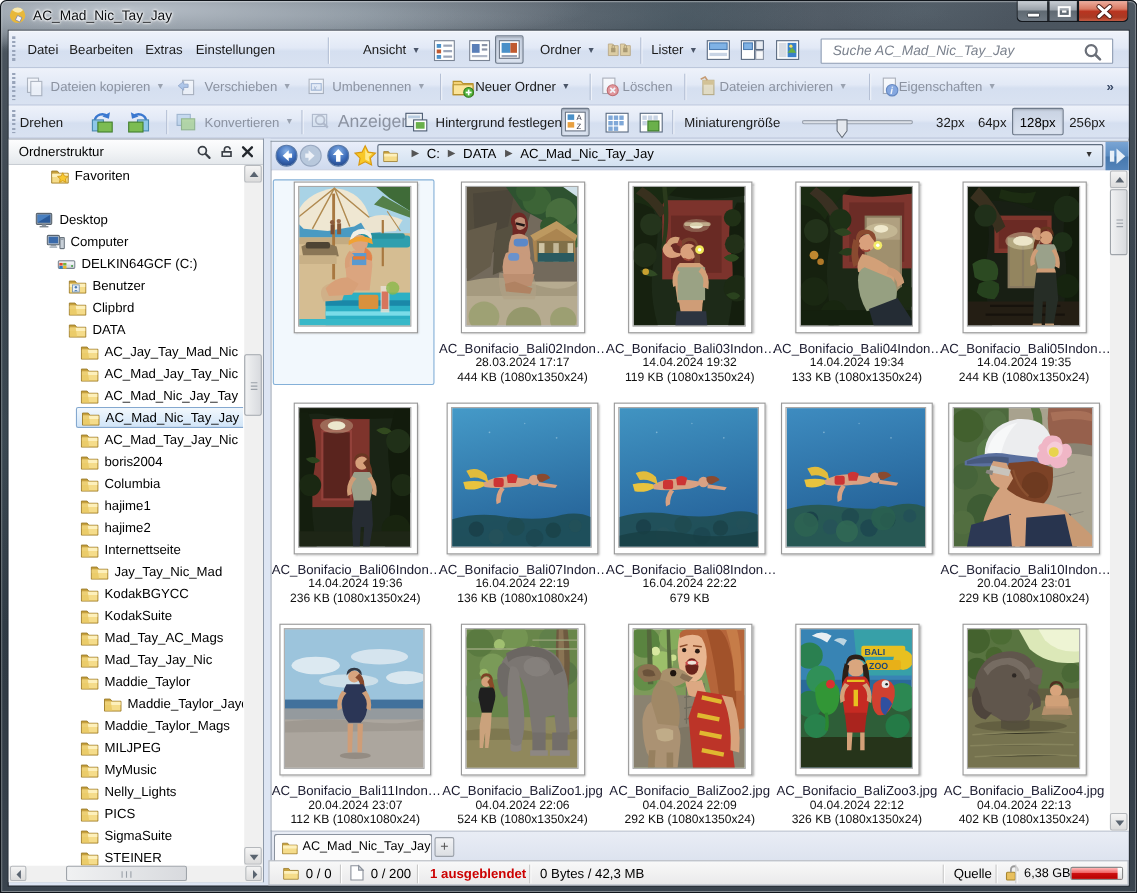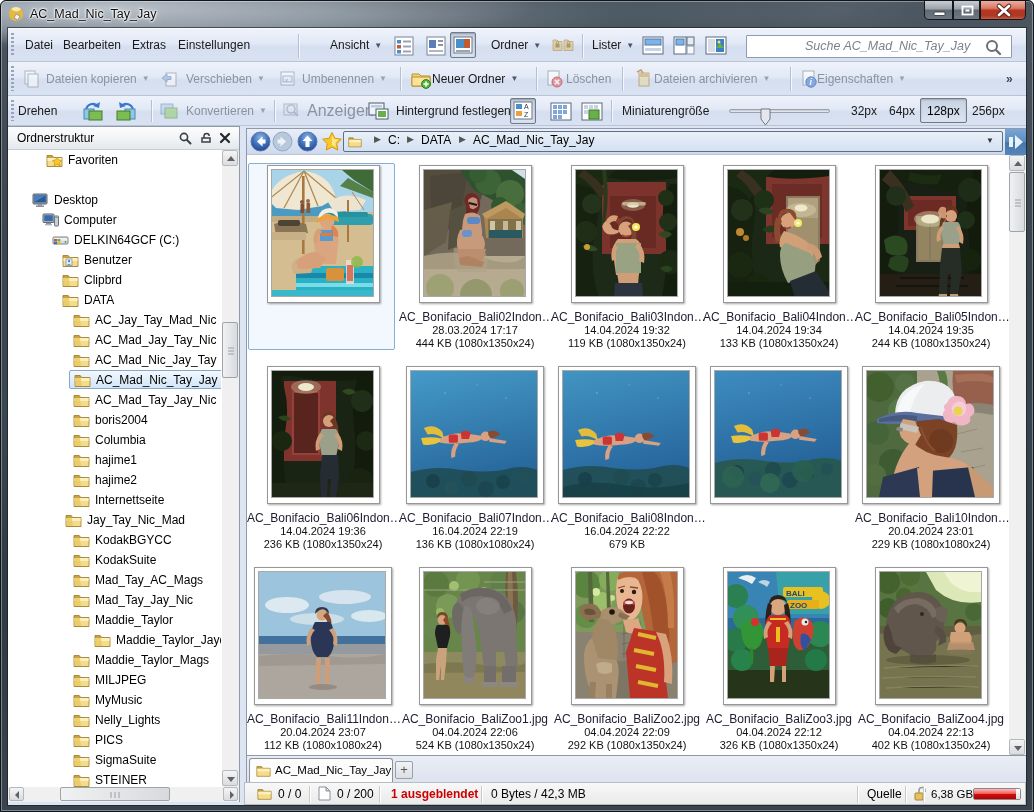--- a/index.html
+++ b/index.html
@@ -54,21 +54,21 @@
 .tsep { position:absolute; top:5px; width:1px; background:#b5c0d5;
   box-shadow:1px 0 0 #f4f7fc; }
 .dd { font-size:8px; color:#4a5568; margin-left:5px; }
 .dd.gray { color:#9aa2b0; }
 .vbtn { position:absolute; width:26px; height:26px; border-radius:2px; }
 .vbtn.sel { border:1px solid #6e7a8a;
   background:linear-gradient(180deg,#c8d2e2,#dbe3f0); box-shadow:inset 0 1px 2px rgba(0,0,0,.25);}
 
 #searchbox { position:absolute; left:738px; top:6px; width:266px; height:23px;
   background:#fff; border:1px solid #8e9cb2; border-radius:1px; }
-#searchbox .ph { position:absolute; left:10px; top:3px; font-style:italic; color:#7b828e; font-size:12.5px;margin-left:48px;}
+#searchbox .ph { position:absolute; left:10px; top:3px; font-style:italic; color:#7b828e; font-size:12.5px;}
 
 #lpanel { position:absolute; left:0px; top:98px; width:232px; height:676px; background:#fff;
   border:1px solid #8e99a9; border-left:none;}
 #lphead { position:absolute; left:0; top:0; width:100%; height:23px;
   background:linear-gradient(180deg,#fdfdfe 0%,#f2f4f6 50%,#e4e8ec 100%);
   border-bottom:1px solid #c8cdd3; }
 #lphead .t { position:absolute; left:9px; top:4px; font-size:12px; }
 #tree { position:absolute; left:0; top:23px; width:213px; height:637px; overflow:hidden;
   font-size:12px; background:#fff;}
 .ti { position:absolute; height:19px; display:flex; align-items:center; white-space:nowrap;}
@@ -530,21 +530,21 @@
           </div>
       <div class="ti" style="left:65px; top:340px;">
             <svg width="17" height="14" viewBox="0 0 17 14">
               <path d="M1 2.5 h5.2 l1.6 2 H16 v9 H1 z" fill="#c8a23e" stroke="#9a7a28" stroke-width="0.8"></path>
               <path d="M1.5 5 h14 v8 h-14 z" fill="#f5dc8a"></path>
               <path d="M1.5 5 h14 v3 h-14 z" fill="#fdf0bc"></path>
               <path d="M6.8 5 L8 13 h-6.5 V5 z" fill="#e8c862" opacity="0.8"></path>
             </svg>
             <span class="lbl">Internettseite</span>
           </div>
-      <div class="ti" style="left:57px; top:360px;">
+      <div class="ti" style="left:74px; top:360px;">
             <svg width="17" height="14" viewBox="0 0 17 14">
               <path d="M1 2.5 h5.2 l1.6 2 H16 v9 H1 z" fill="#c8a23e" stroke="#9a7a28" stroke-width="0.8"></path>
               <path d="M1.5 5 h14 v8 h-14 z" fill="#f5dc8a"></path>
               <path d="M1.5 5 h14 v3 h-14 z" fill="#fdf0bc"></path>
               <path d="M6.8 5 L8 13 h-6.5 V5 z" fill="#e8c862" opacity="0.8"></path>
             </svg>
             <span class="lbl">Jay_Tay_Nic_Mad</span>
           </div>
       <div class="ti" style="left:65px; top:380px;">
             <svg width="17" height="14" viewBox="0 0 17 14">

